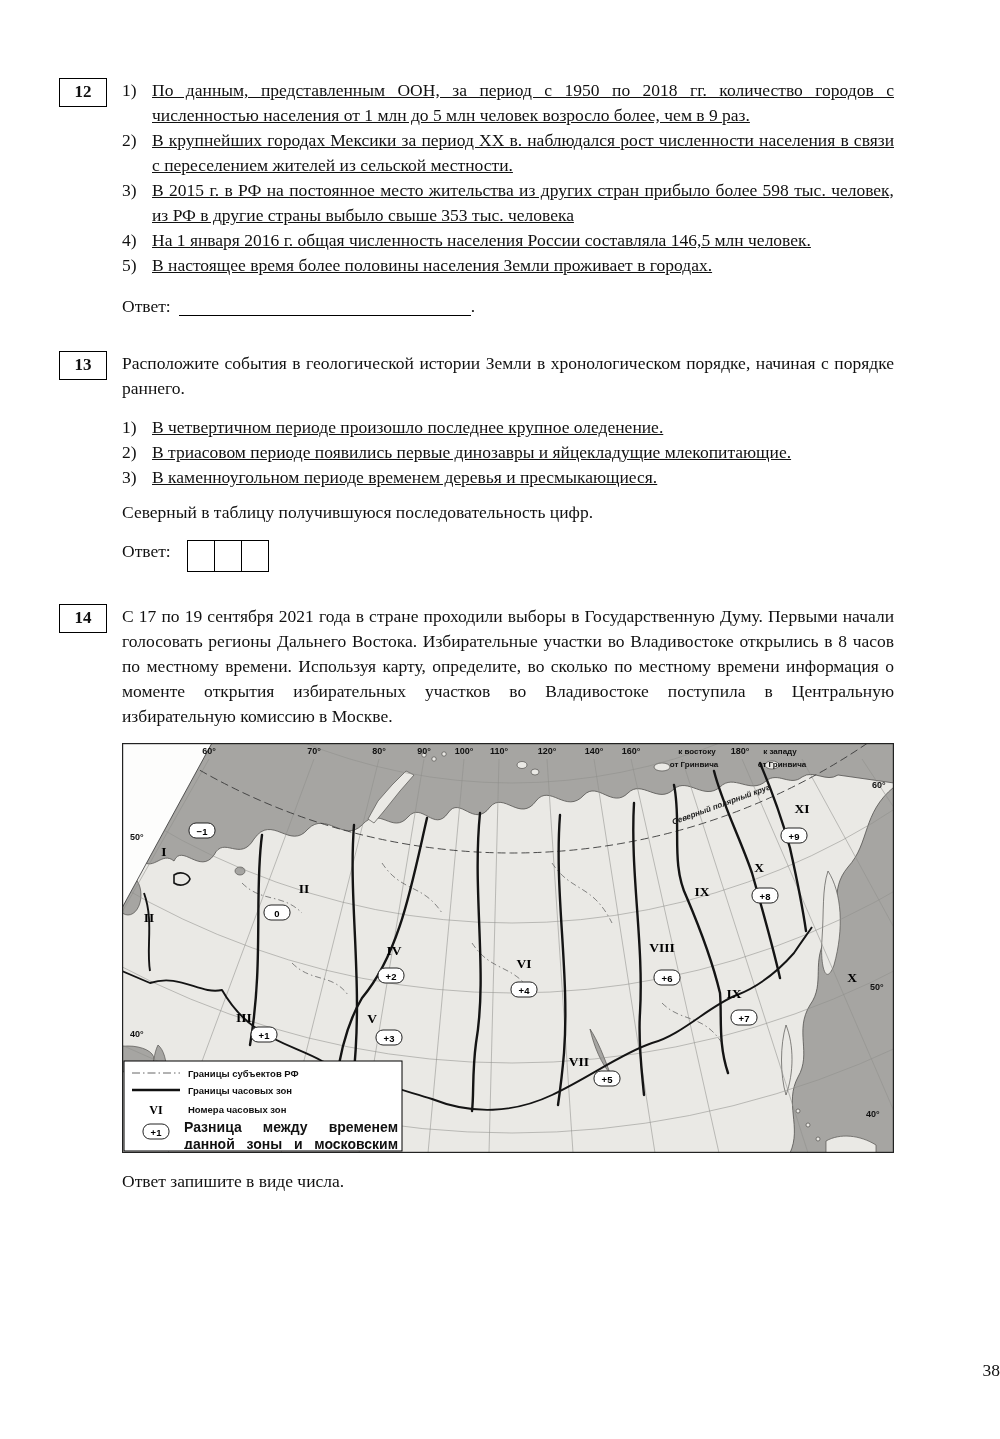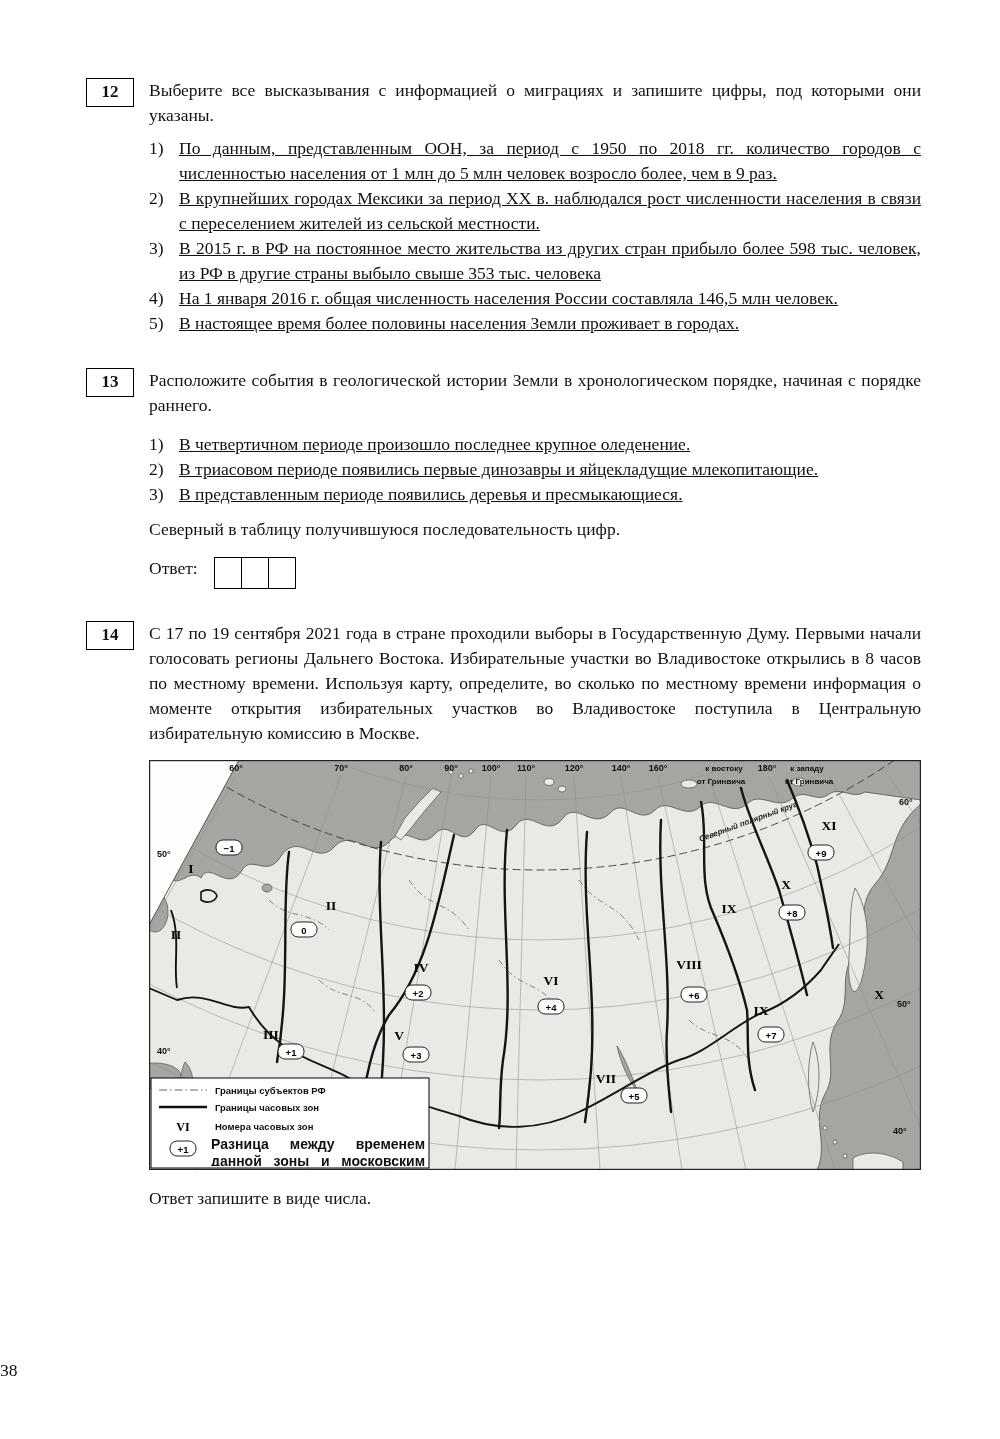--- a/index.html
+++ b/index.html
@@ -1,19 +1,19 @@
 <!DOCTYPE html>
 <html><head>
 <meta charset="utf-8">
 <style>
   * { margin:0; padding:0; box-sizing:border-box; }
   body { background:#ffffff; }
   .page {
     position:relative; width:1000px; height:1439px; background:#fff;
-    padding:78px 0 0 86px; font-family:"Liberation Serif", serif;
+    padding:78px 0 0 59px; font-family:"Liberation Serif", serif;
     font-size:17.5px; color:#111; 
   }
   .question { display:flex; align-items:flex-start; margin-bottom:32px; }
   .qnum {
     flex:none; width:48px; height:29px; border:1.8px solid #000;
     text-align:center; line-height:26px; font-weight:bold; font-size:17px;
     margin-right:15px;
   }
   .qbody { width:772px; line-height:25px; text-align:justify; }
   .prompt { margin-bottom:8px; }
@@ -24,21 +24,21 @@
   .answer-row { margin-top:16px; white-space:nowrap; }
   .answer-line { display:inline-block; height:1em; border-bottom:1.4px solid #000; margin-left:8px; vertical-align:-4px; }
   .q12 .answer-line { width:292px; }
   .q14 .answer-line { width:268px; margin-right:12px; }
   .instruction { margin-top:10px; }
   .answer-table-row { margin-top:14px; display:flex; align-items:flex-start; }
   table.ans { border-collapse:collapse; margin-left:16px; margin-top:1px; }
   table.ans td { width:27px; height:31px; border:1.4px solid #000; }
   .map-fig { margin:14px 0 2px 0; line-height:0;font-weight:bold; }
   .q14-note { margin-top:16px; }
-  .page-num { position:absolute; left:0; top:1360px; width:1000px; text-align:left; font-size:17.5px; }
+  .page-num { position:absolute; left:0; top:1360px; width:1000px; text-align:right; font-size:17.5px; }
 
   
   .sea { fill:#a6a5a2; }
   .land { fill:#eae9e5; stroke:#53524f; stroke-width:0.8; }
   .island { fill:#eae9e5; stroke:#53524f; stroke-width:0.7; }
   .water { fill:#a6a5a2; stroke:#53524f; stroke-width:0.7; }
   .graticule { stroke:#8f8f8b; stroke-width:0.55; fill:none; }
   .polar { stroke:#3a3a3a; stroke-width:0.9; fill:none; stroke-dasharray:8 4; }
   .zoneline { stroke:#141414; stroke-width:2.4; fill:none; stroke-linejoin:round; stroke-linecap:round; }
   .stateline { stroke:#141414; stroke-width:1.9; fill:none; stroke-linejoin:round; }
@@ -60,21 +60,20 @@
   .roman-sm { font-family:"Liberation Serif", serif; font-size:12px; fill:#000; }
 </style>
 </head>
 <body>
 
 <div class="page">
 
   <div class="question q12">
     <div class="qnum">12</div>
     <div class="qbody">
-      <p class="prompt">Выберите все высказывания с информацией о миграциях и запишите цифры, под которыми они указаны.</p>
       <div class="items">
         <div class="item">
           <span class="inum">1)</span>
           <span class="itext">По данным, представленным ООН, за период с 1950 по 2018 гг. количество городов с численностью населения от 1 млн до 5 млн человек возросло более, чем в 9 раз.</span>
         </div>
         <div class="item">
           <span class="inum">2)</span>
           <span class="itext">В крупнейших городах Мексики за период XX в. наблюдался рост численности населения в связи с переселением жителей из сельской местности.</span>
         </div>
         <div class="item">
@@ -83,39 +82,42 @@
         </div>
         <div class="item">
           <span class="inum">4)</span>
           <span class="itext">На 1 января 2016 г. общая численность населения России составляла 146,5 млн человек.</span>
         </div>
         <div class="item">
           <span class="inum">5)</span>
           <span class="itext">В настоящее время более половины населения Земли проживает в городах.</span>
         </div>
       </div>
+      <p class="answer-row">
+        <span>Ответ:</span><span class="answer-line"></span><span>.</span>
+      </p>
     </div>
   </div>
 
   <div class="question q13">
     <div class="qnum">13</div>
     <div class="qbody">
       <p class="prompt">Расположите события в геологической истории Земли в хронологическом порядке, начиная с порядке раннего.</p>
       <div class="items">
         <div class="item">
           <span class="inum">1)</span>
           <span class="itext">В четвертичном периоде произошло последнее крупное оледенение.</span>
         </div>
         <div class="item">
           <span class="inum">2)</span>
           <span class="itext">В триасовом периоде появились первые динозавры и яйцекладущие млекопитающие.</span>
         </div>
         <div class="item">
           <span class="inum">3)</span>
-          <span class="itext">В представленным периоде появились деревья и пресмыкающиеся.</span>
+          <span class="itext">В каменноугольном периоде временем деревья и пресмыкающиеся.</span>
         </div>
       </div>
       <p class="instruction">Северный в таблицу получившуюся последовательность цифр.</p>
       <div class="answer-table-row">
         <span>Ответ:</span>
         <table class="ans">
           <tbody>
               <tr>
             <td></td>
             <td></td>

